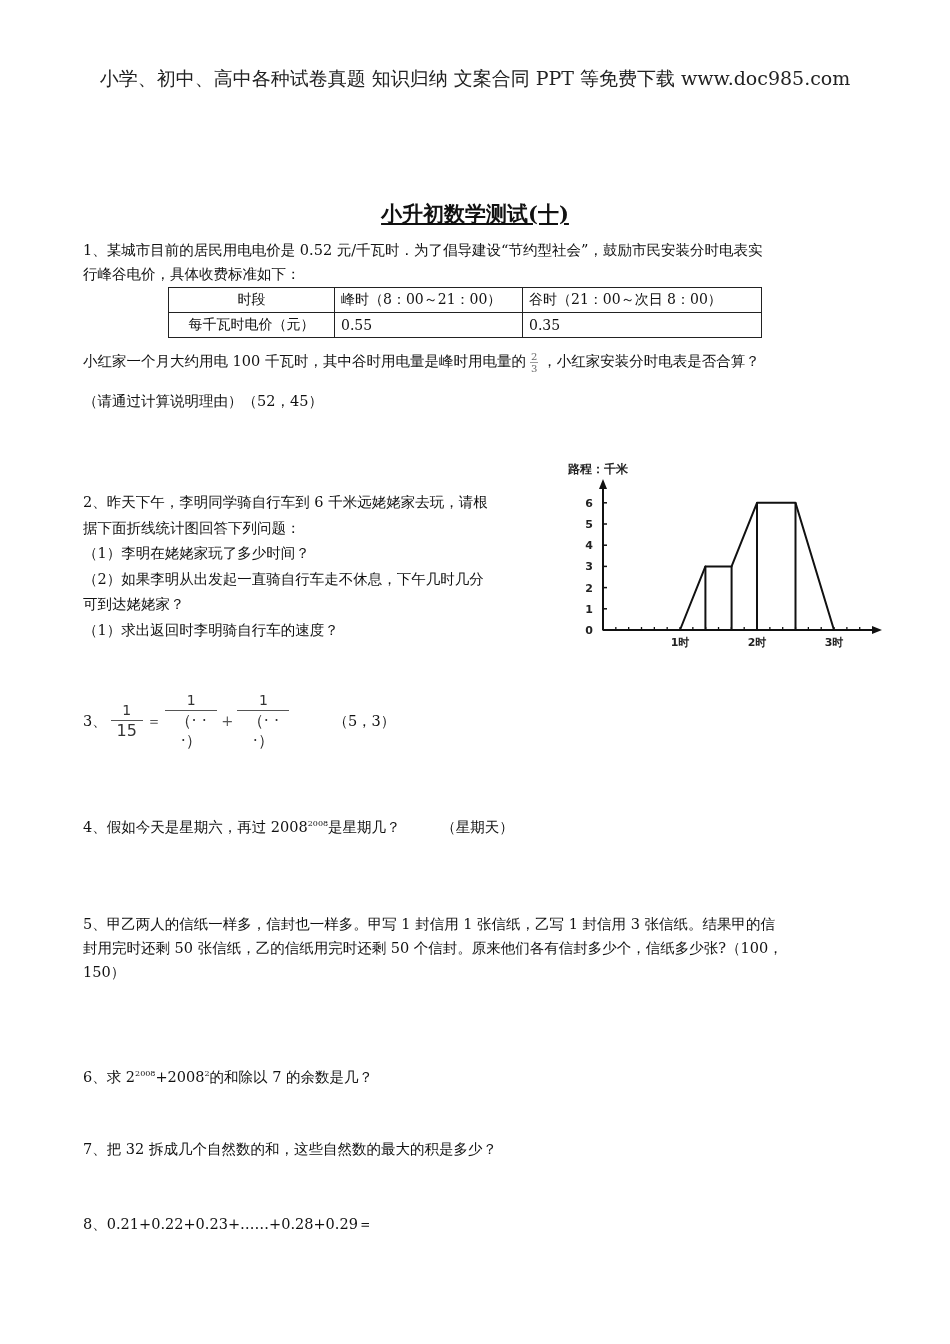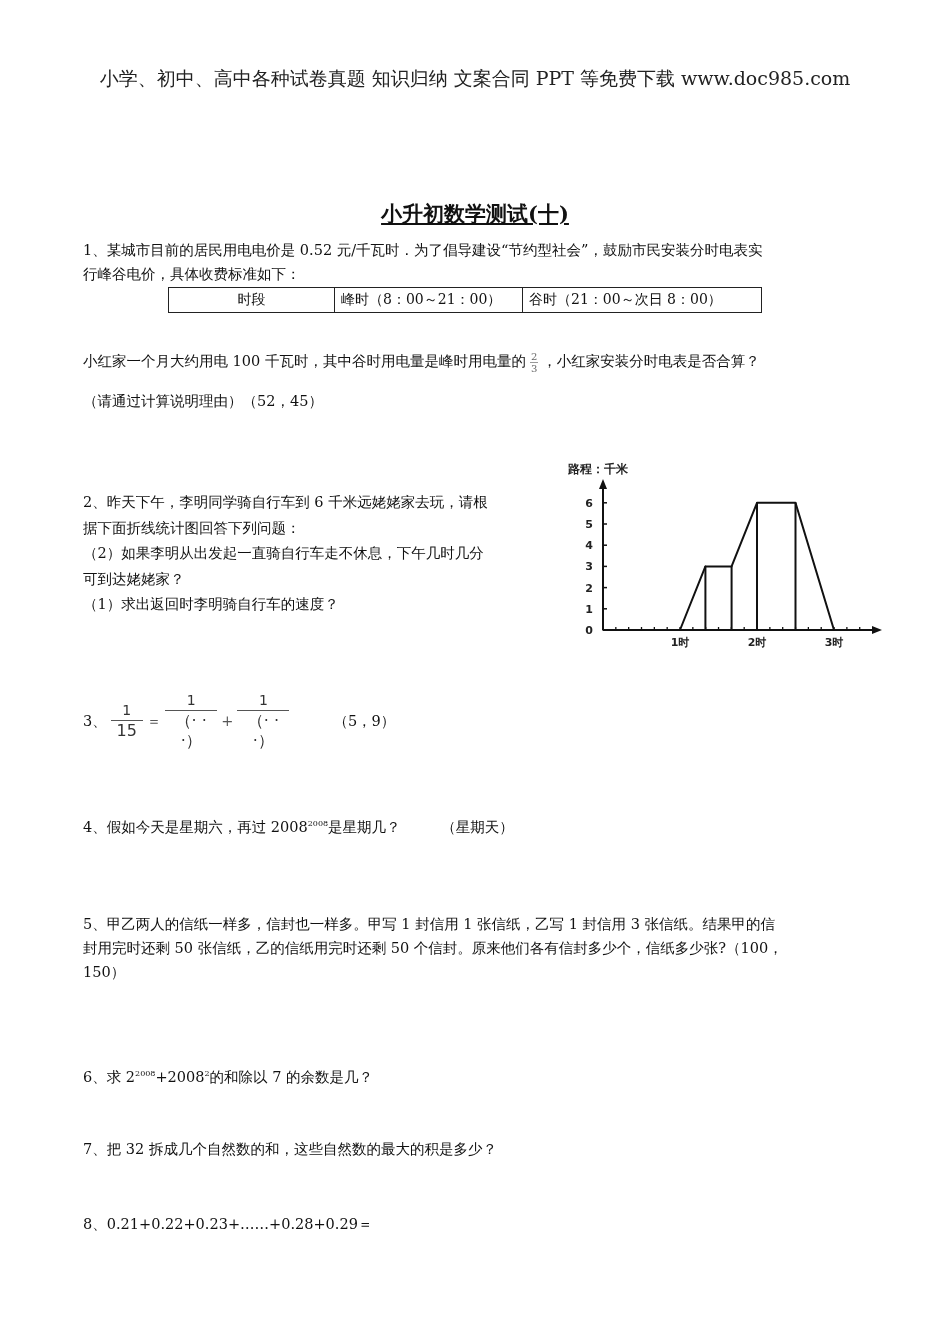--- a/index.html
+++ b/index.html
@@ -35,31 +35,37 @@
   <div>行峰谷电价，具体收费标准如下：</div>
 </div>
 
 <table class="price">
   <tbody>
       <tr>
     <td class="c0">时段</td>
     <td class="c1">峰时（8：00～21：00）</td>
     <td class="c2">谷时（21：00～次日 8：00）</td>
   </tr>
+  <tr>
+    <td class="c0">每千瓦时电价（元）</td>
+    <td class="c1">0.55</td>
+    <td class="c2">0.35</td>
+  </tr>
 </tbody>
   </table>
 
 <div class="abs para" style="top:349px; left:83px; width:800px;">
   <span>小红家一个月大约用电 100 千瓦时，其中谷时用电量是峰时用电量的</span><span class="frac"><span class="num">2</span><span class="den">3</span></span><span>，小红家安装分时电表是否合算？</span>
 </div>
 <div class="abs para" style="top:389px; left:83px;">（请通过计算说明理由）（52，45）</div>
 
 <div class="abs para" style="top:490px; left:83px; width:480px; line-height:25.5px;">
   <div>2、昨天下午，李明同学骑自行车到 6 千米远姥姥家去玩，请根</div>
   <div>据下面折线统计图回答下列问题：</div>
+  <div>（1）李明在姥姥家玩了多少时间？</div>
   <div>（2）如果李明从出发起一直骑自行车走不休息，下午几时几分</div>
   <div>可到达姥姥家？</div>
   <div>（1）求出返回时李明骑自行车的速度？</div>
 </div>
 
 <svg class="abs" style="top:455px; left:560px;" width="330" height="200">
   <g id="chart-root">
       <text x="8" y="18" font-size="12" font-weight="bold" fill="#222">路程：千米</text>
       <line x1="43" y1="175" x2="43" y2="28" stroke="#111" stroke-width="2"></line>
       <path d="M39,34 L43,24 L47,34 Z" fill="#111"></path>
@@ -125,21 +131,21 @@
   <span style="color:#555;">＝</span>
   <span class="bigfrac" style="width:52px;">
       <span class="num">1</span>
       <span class="den">（· · ·）</span>
     </span>
   <span style="color:#555;">+</span>
   <span class="bigfrac" style="width:52px;">
       <span class="num">1</span>
       <span class="den">（· · ·）</span>
     </span>
-  <span style="margin-left:40px;">（5，9）</span>
+  <span style="margin-left:40px;">（5，3）</span>
 </div>
 
 <div class="abs para" style="top:812px; left:83px;">
   <span>4、假如今天是星期六，再过 2008</span><sup>2008</sup><span>是星期几？</span>
   <span style="margin-left:36px;">（星期天）</span>
 </div>
 
 <div class="abs para" style="top:912px; left:83px; width:800px;">
   <div>5、甲乙两人的信纸一样多，信封也一样多。甲写 1 封信用 1 张信纸，乙写 1 封信用 3 张信纸。结果甲的信</div>
   <div>封用完时还剩 50 张信纸，乙的信纸用完时还剩 50 个信封。原来他们各有信封多少个，信纸多少张?（100，</div>

